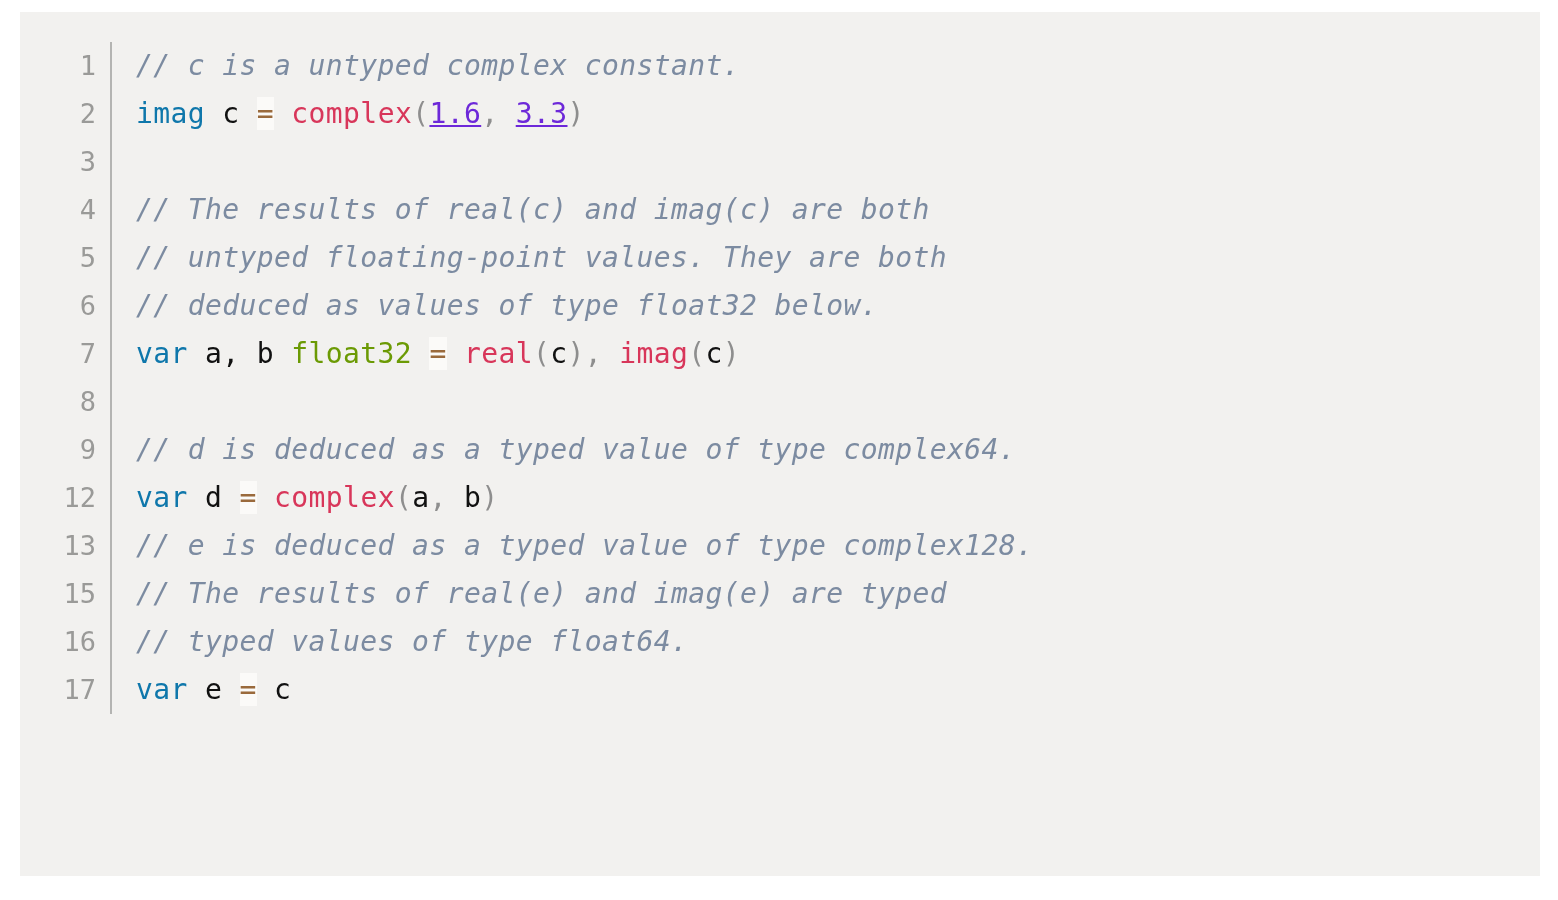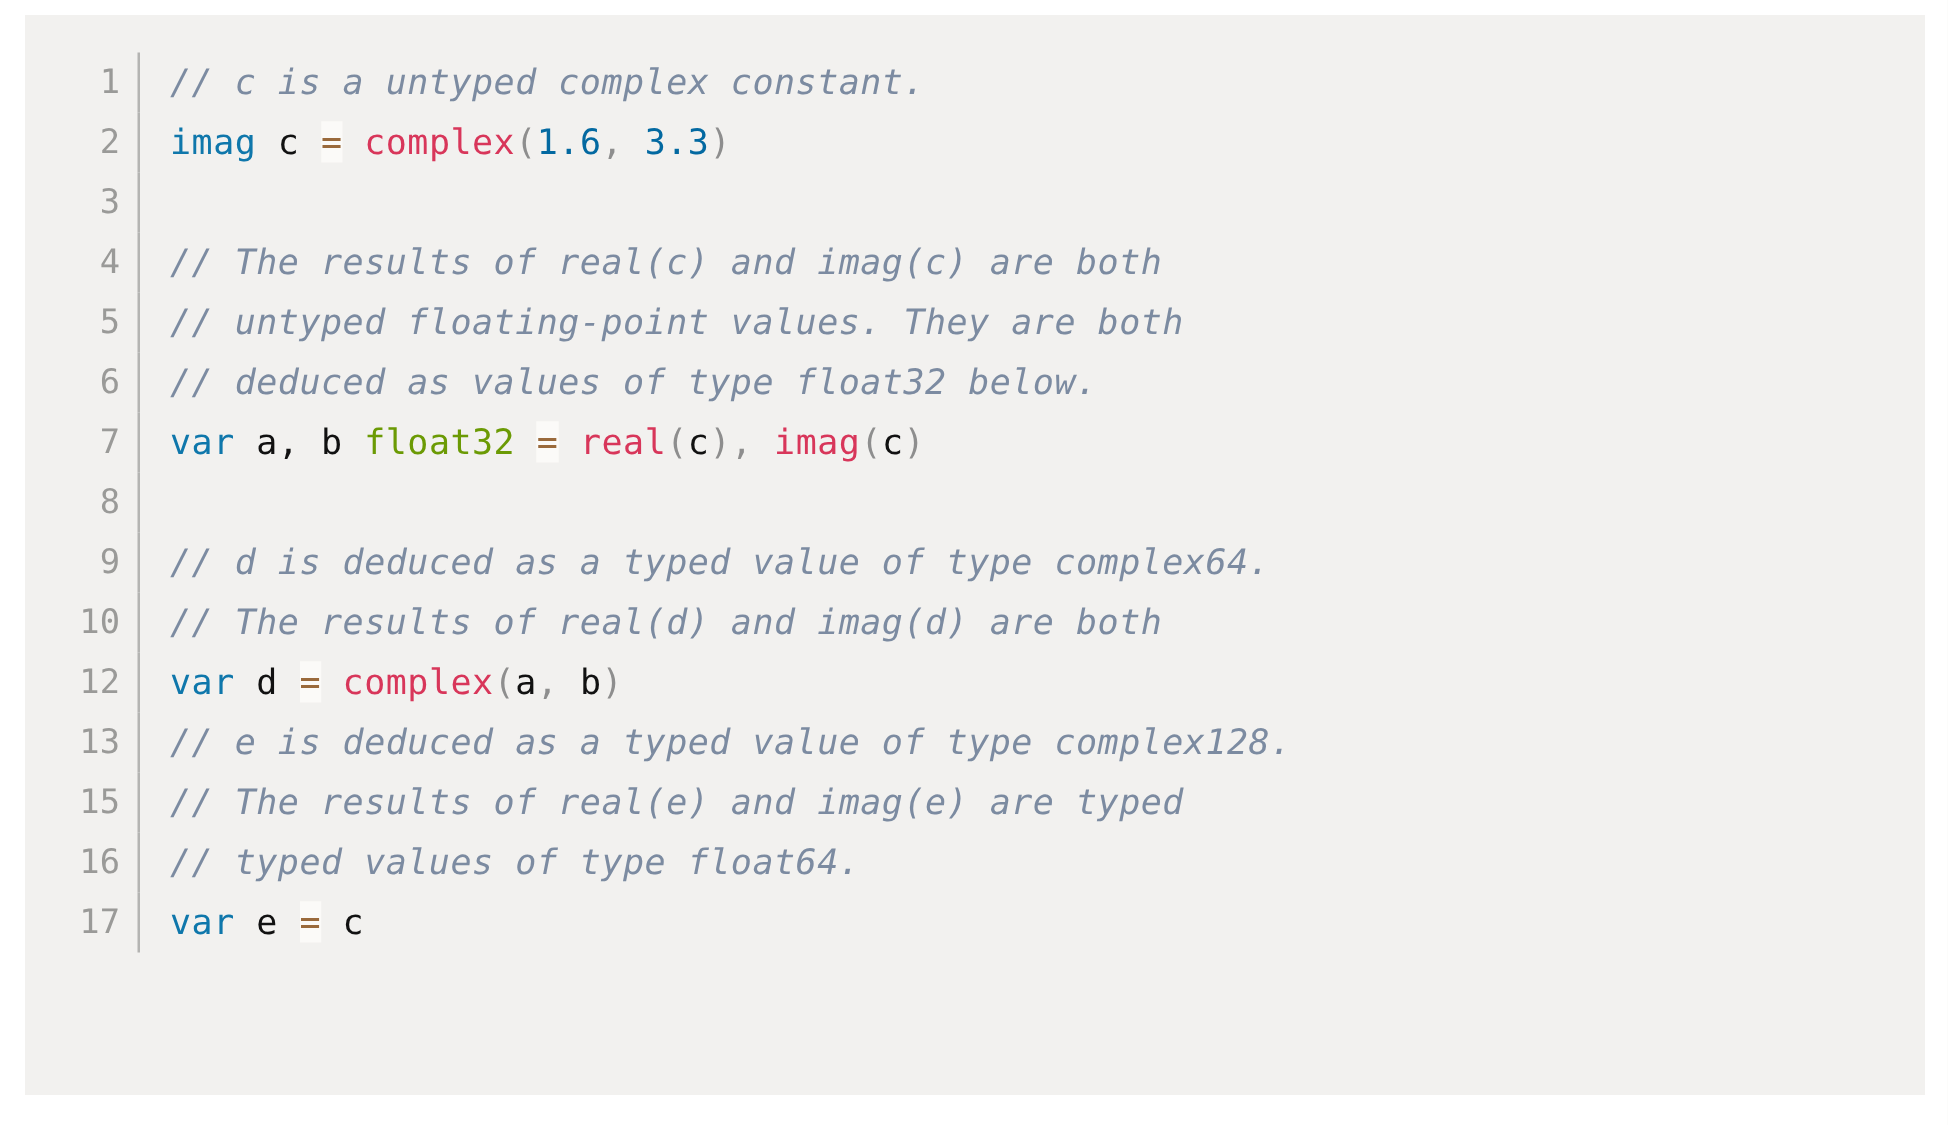--- a/index.html
+++ b/index.html
@@ -59,21 +59,21 @@
     white-space: pre;
     color: #111111;
     letter-spacing: 0.4px;
   }
 
   
   .tok-comment  { color: #7c8ba1; font-style: italic; }
   .tok-keyword  { color: #0f77ab; }
   .tok-type     { color: #6b9a04; }
   .tok-func     { color: #d8365a; }
-  .tok-number   { color: #0369a1; }
+  .tok-number   { color: #6d28d9; text-decoration: underline; }
   .tok-punct    { color: #8e8e8e; }
   .tok-plain    { color: #111111; }
   .tok-op       { color: #9a6a3c; background: #fbfaf8; }
 </style>
 </head>
 <body>
 
 <div id="code-block">
   <table class="code-table">
     <tbody id="code-body">
@@ -107,24 +107,20 @@
         </tr>
         <tr class="code-row">
           <td class="gutter-cell">8</td>
           <td class="code-cell"><span> </span></td>
         </tr>
         <tr class="code-row">
           <td class="gutter-cell">9</td>
           <td class="code-cell"><span class="tok-comment">// d is deduced as a typed value of type complex64.</span></td>
         </tr>
         <tr class="code-row">
-          <td class="gutter-cell">10</td>
-          <td class="code-cell"><span class="tok-comment">// The results of real(d) and imag(d) are both</span></td>
-        </tr>
-        <tr class="code-row">
           <td class="gutter-cell">12</td>
           <td class="code-cell"><span class="tok-keyword">var</span><span class="tok-plain"> d </span><span class="tok-op">=</span><span class="tok-plain"> </span><span class="tok-func">complex</span><span class="tok-punct">(</span><span class="tok-plain">a</span><span class="tok-punct">, </span><span class="tok-plain">b</span><span class="tok-punct">)</span></td>
         </tr>
         <tr class="code-row">
           <td class="gutter-cell">13</td>
           <td class="code-cell"><span class="tok-comment">// e is deduced as a typed value of type complex128.</span></td>
         </tr>
         <tr class="code-row">
           <td class="gutter-cell">15</td>
           <td class="code-cell"><span class="tok-comment">// The results of real(e) and imag(e) are typed</span></td>

